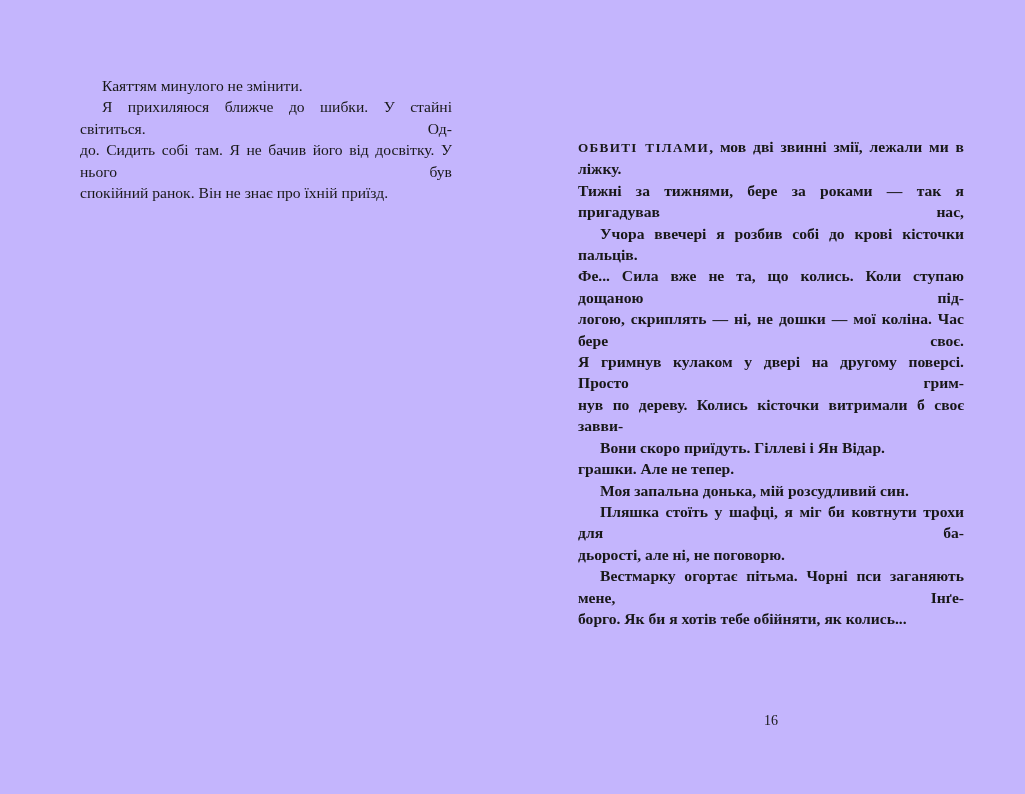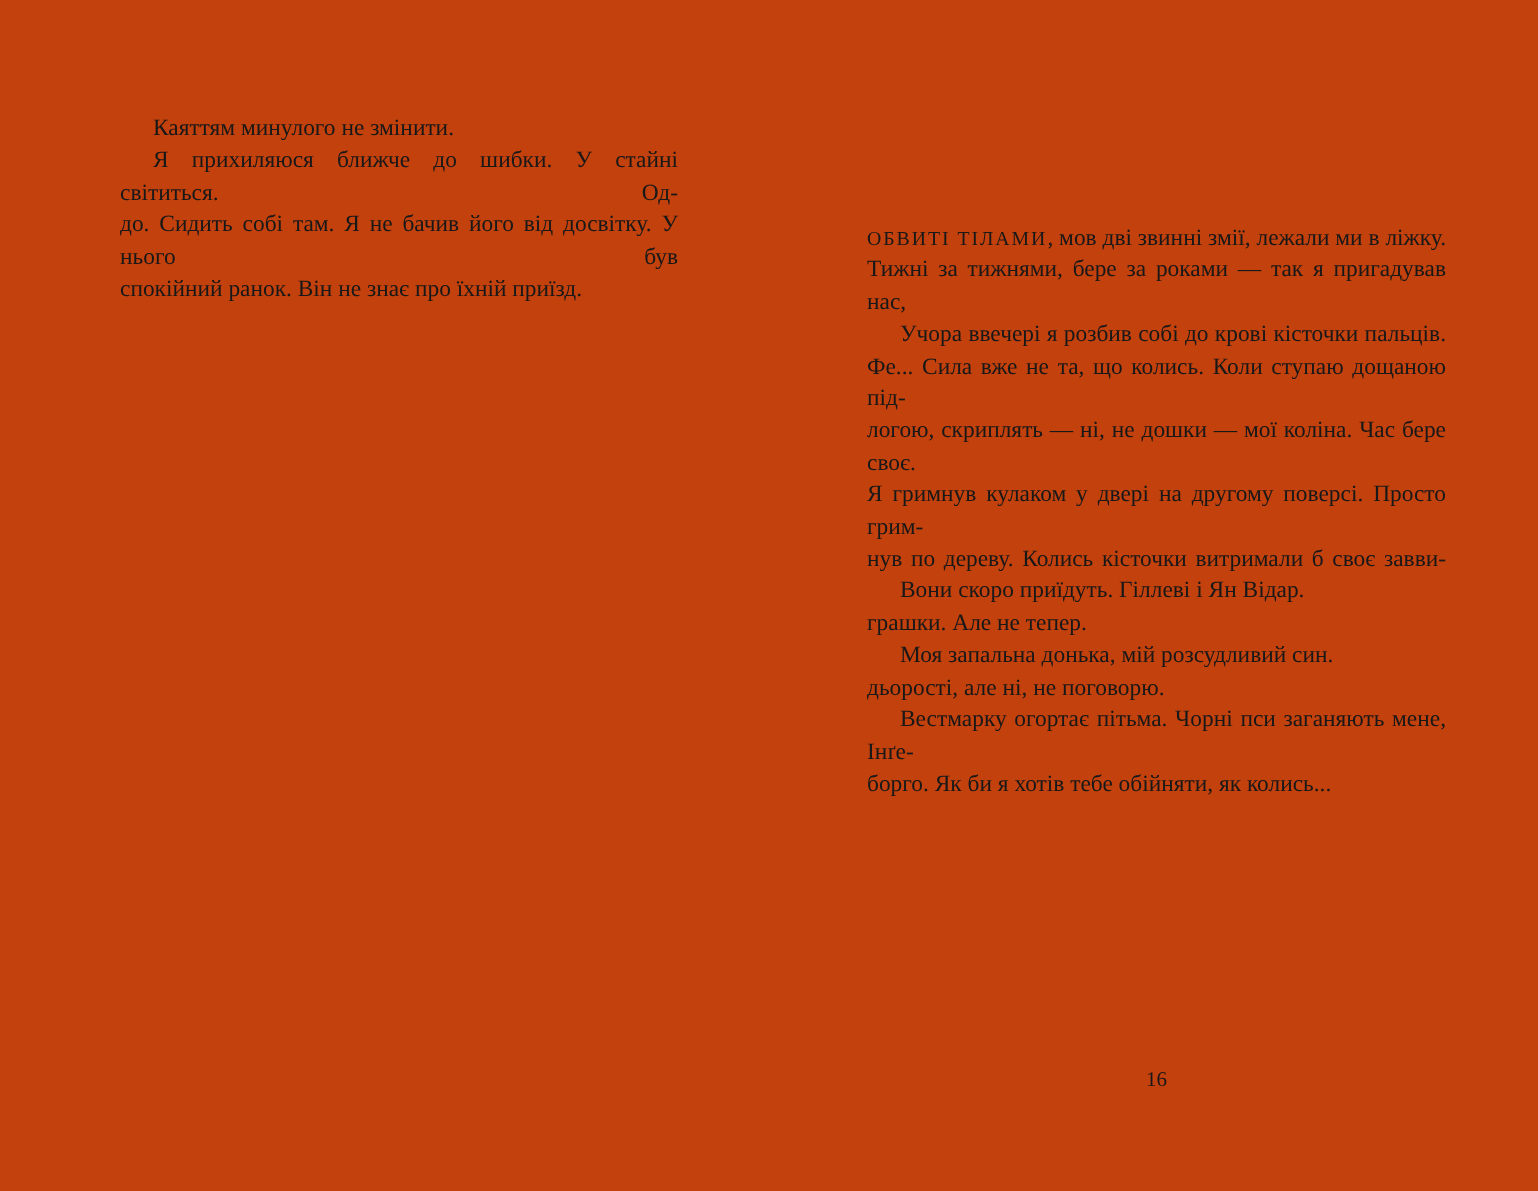--- a/index.html
+++ b/index.html
@@ -4,40 +4,41 @@
 <style>
   html, body {
     margin: 0;
     padding: 0;
     background: #ffffff;
   }
   .book-spread {
     position: relative;
     width: 1025px;
     height: 794px;
-    background: #c2410c;
+    background: #c4b5fd;
     overflow: hidden;
     font-family: "Liberation Serif", "DejaVu Serif", serif;
     color: #181818;
   }
   .page-text {
     position: absolute;
     font-size: 15.6px;
     line-height: 21.4px;
     text-rendering: optimizeLegibility;
   }
   .page-text-left {
     left: 80px;
     top: 75px;
     width: 372px;
   }
   .page-text-right {
     left: 578px;
-    top: 148px;
+    top: 136px;
     width: 386px;
+    font-weight: bold;
   }
   .line {
     text-align: left;
   }
   .line.j {
     text-align: justify;
     text-align-last: justify;
   }
   .line.ind {
     text-indent: 22px;
@@ -73,20 +74,21 @@
       <div class="line j"><span class="sc">Обвиті тілами</span>, мов дві звинні змії, лежали ми в ліжку.</div>
       <div class="line j">Тижні за тижнями, бере за роками — так я пригадував нас,</div>
       <div class="line j ind">Учора ввечері я розбив собі до крові кісточки пальців.</div>
       <div class="line j">Фе... Сила вже не та, що колись. Коли ступаю дощаною під-</div>
       <div class="line j">логою, скриплять — ні, не дошки — мої коліна. Час бере своє.</div>
       <div class="line j">Я гримнув кулаком у двері на другому поверсі. Просто грим-</div>
       <div class="line j">нув по дереву. Колись кісточки витримали б своє завви-</div>
       <div class="line ind">Вони скоро приїдуть. Гіллеві і Ян Відар.</div>
       <div class="line">грашки. Але не тепер.</div>
       <div class="line ind">Моя запальна донька, мій розсудливий син.</div>
+      <div class="line j ind">Пляшка стоїть у шафці, я міг би ковтнути трохи для ба-</div>
       <div class="line">дьорості, але ні, не поговорю.</div>
       <div class="line j ind">Вестмарку огортає пітьма. Чорні пси заганяють мене, Інґе-</div>
       <div class="line">борго. Як би я хотів тебе обійняти, як колись...</div>
     </div>
 
   <div class="page-number">16</div>
 
 </div>
 
 </body></html>

